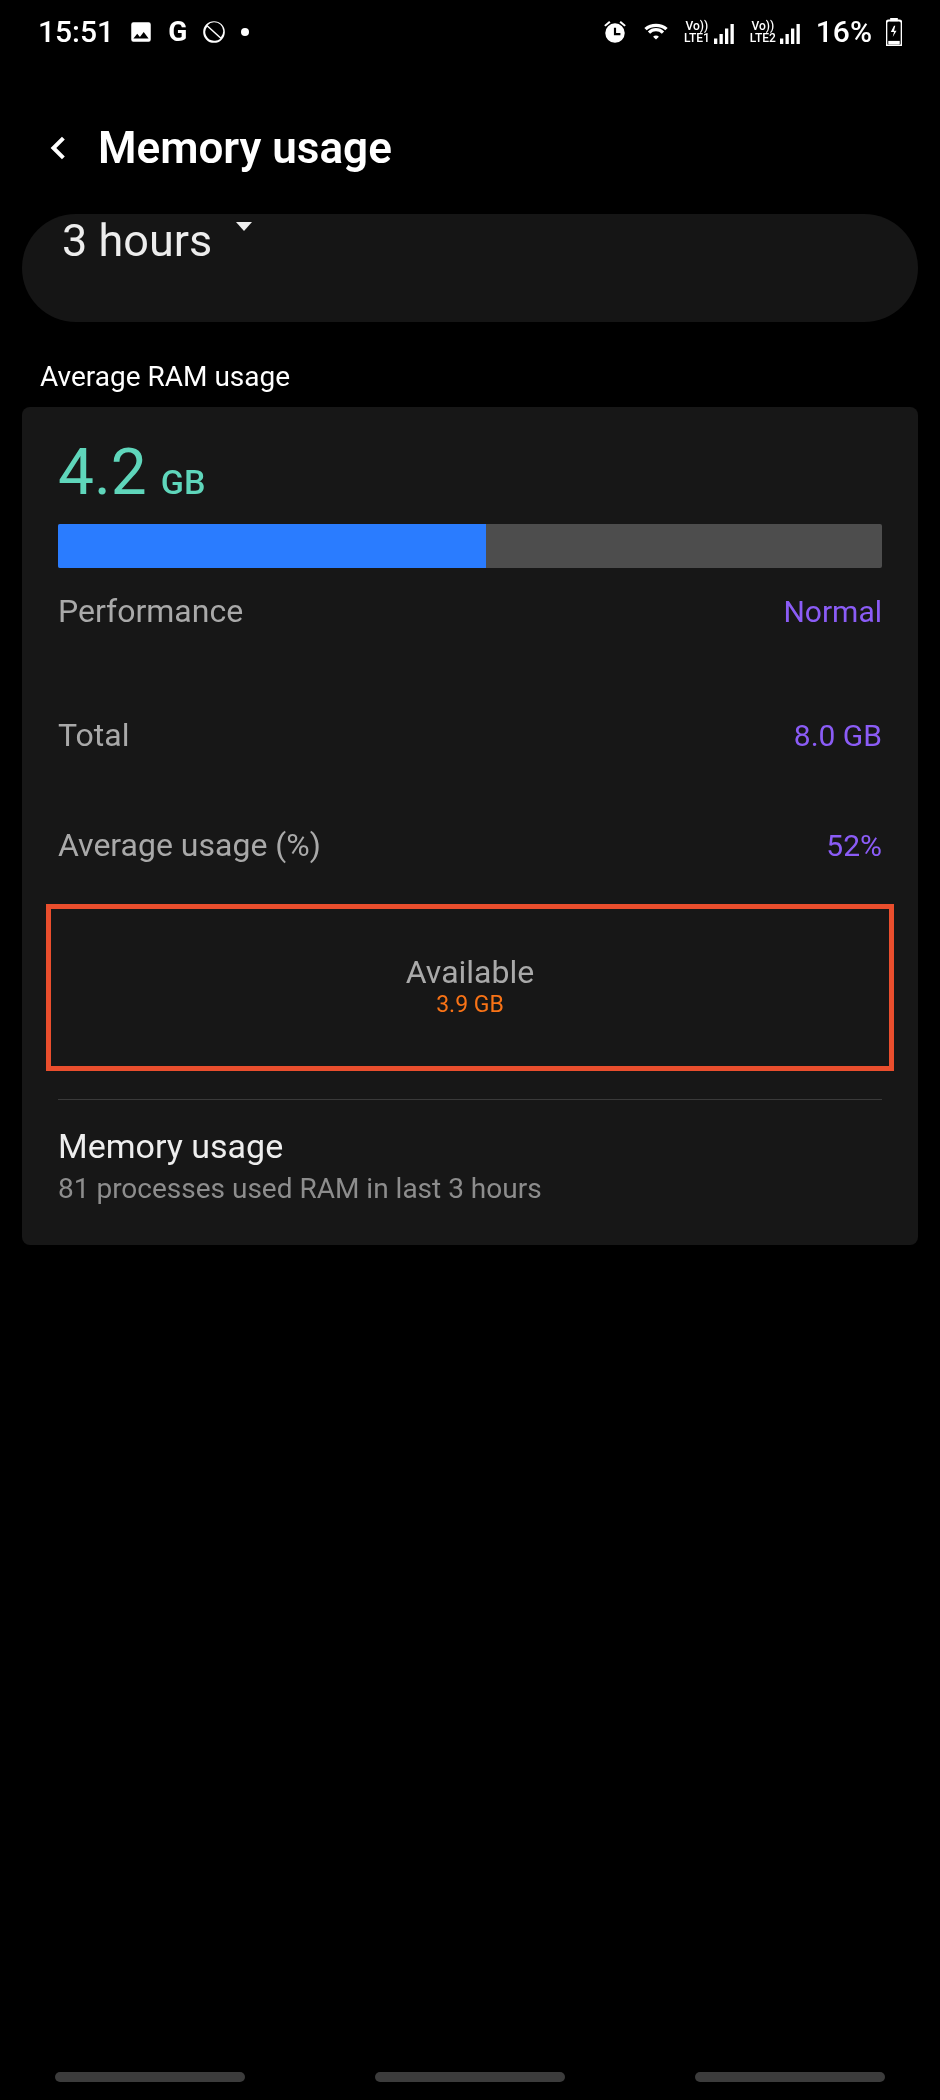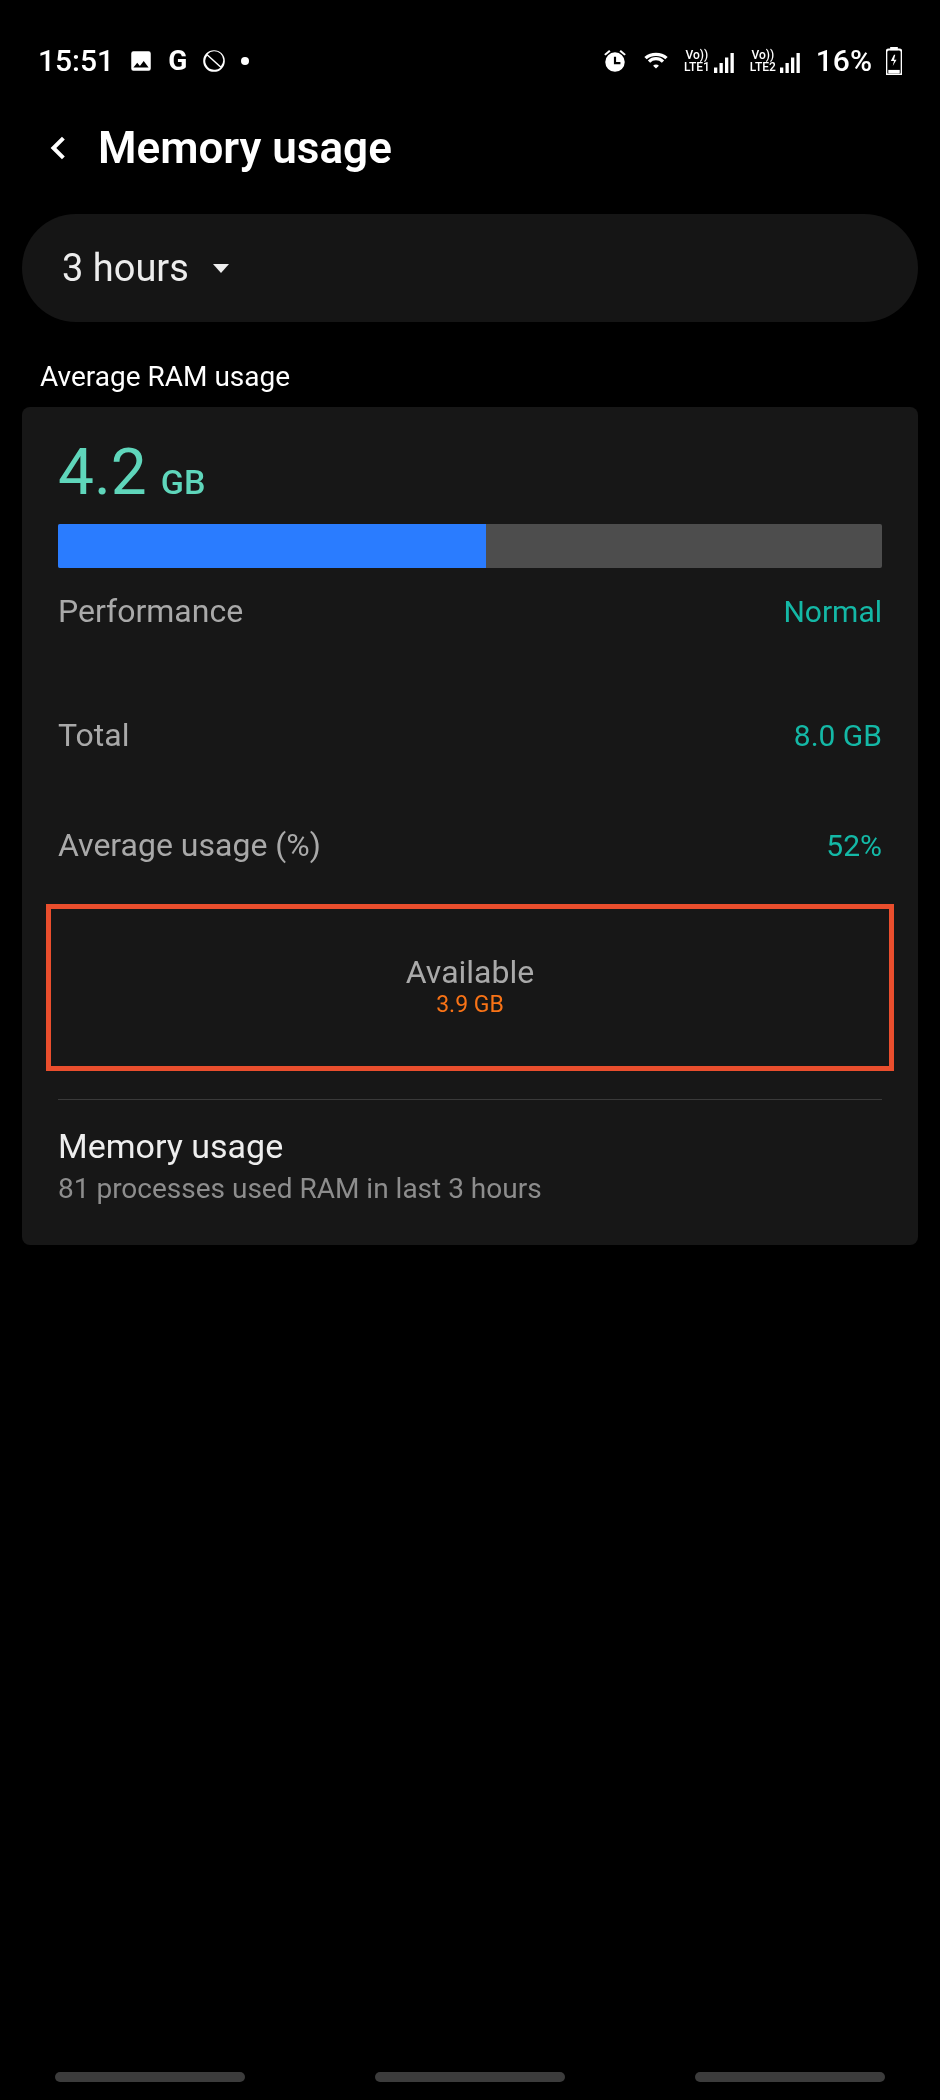--- a/index.html
+++ b/index.html
@@ -11,21 +11,21 @@
     font-family: -apple-system, "Segoe UI", Roboto, Arial, sans-serif;
     color: #eee;
     overflow: hidden;
     position: relative;
   }
 
   
   .status-bar {
     display: flex;
     justify-content: space-between;
-    align-items: flex-end;
+    align-items: flex-start;
     padding: 14px 38px 0 38px;
     height: 64px;
     font-size: 30px;
     font-weight: 500;
     color: #fff;
   }
   .status-left, .status-right {
     display: flex;
     align-items: center;
     gap: 14px;
@@ -47,24 +47,24 @@
     color: #fff;
   }
 
   
   .pill {
     margin: 10px 22px 0 22px;
     height: 108px;
     border-radius: 54px;
     background: #151515;
     display: flex;
-    align-items: center;
+    align-items: flex-start;
     padding: 0 40px;
     gap: 20px;
-    font-size: 38px;
+    font-size: 45px;
     color: #ededed;
   }
 
   .section-label {
     margin: 38px 40px 14px 40px;
     font-size: 28px;
     color: #ffffff;
   }
 
   
@@ -98,21 +98,21 @@
 
   .row {
     display: flex;
     justify-content: space-between;
     align-items: center;
     font-size: 32px;
     color: #a9a9a9;
     padding: 26px 0;
     text-align: right;
   }
-  .row .val { color: #14b8a6; font-size: 30px; }
+  .row .val { color: #8b5cf6; font-size: 30px; }
   .row.first { padding-top: 24px; padding-bottom: 50px; }
   .row.spaced { padding: 36px 0; }
 
   .highlight-row {
     border: 5px solid #ea4e2d;
     margin: 4px -12px 0 -12px;
     padding: 44px 12px 48px 12px;
     display: flex;
     justify-content: space-between;
     align-items: center;

